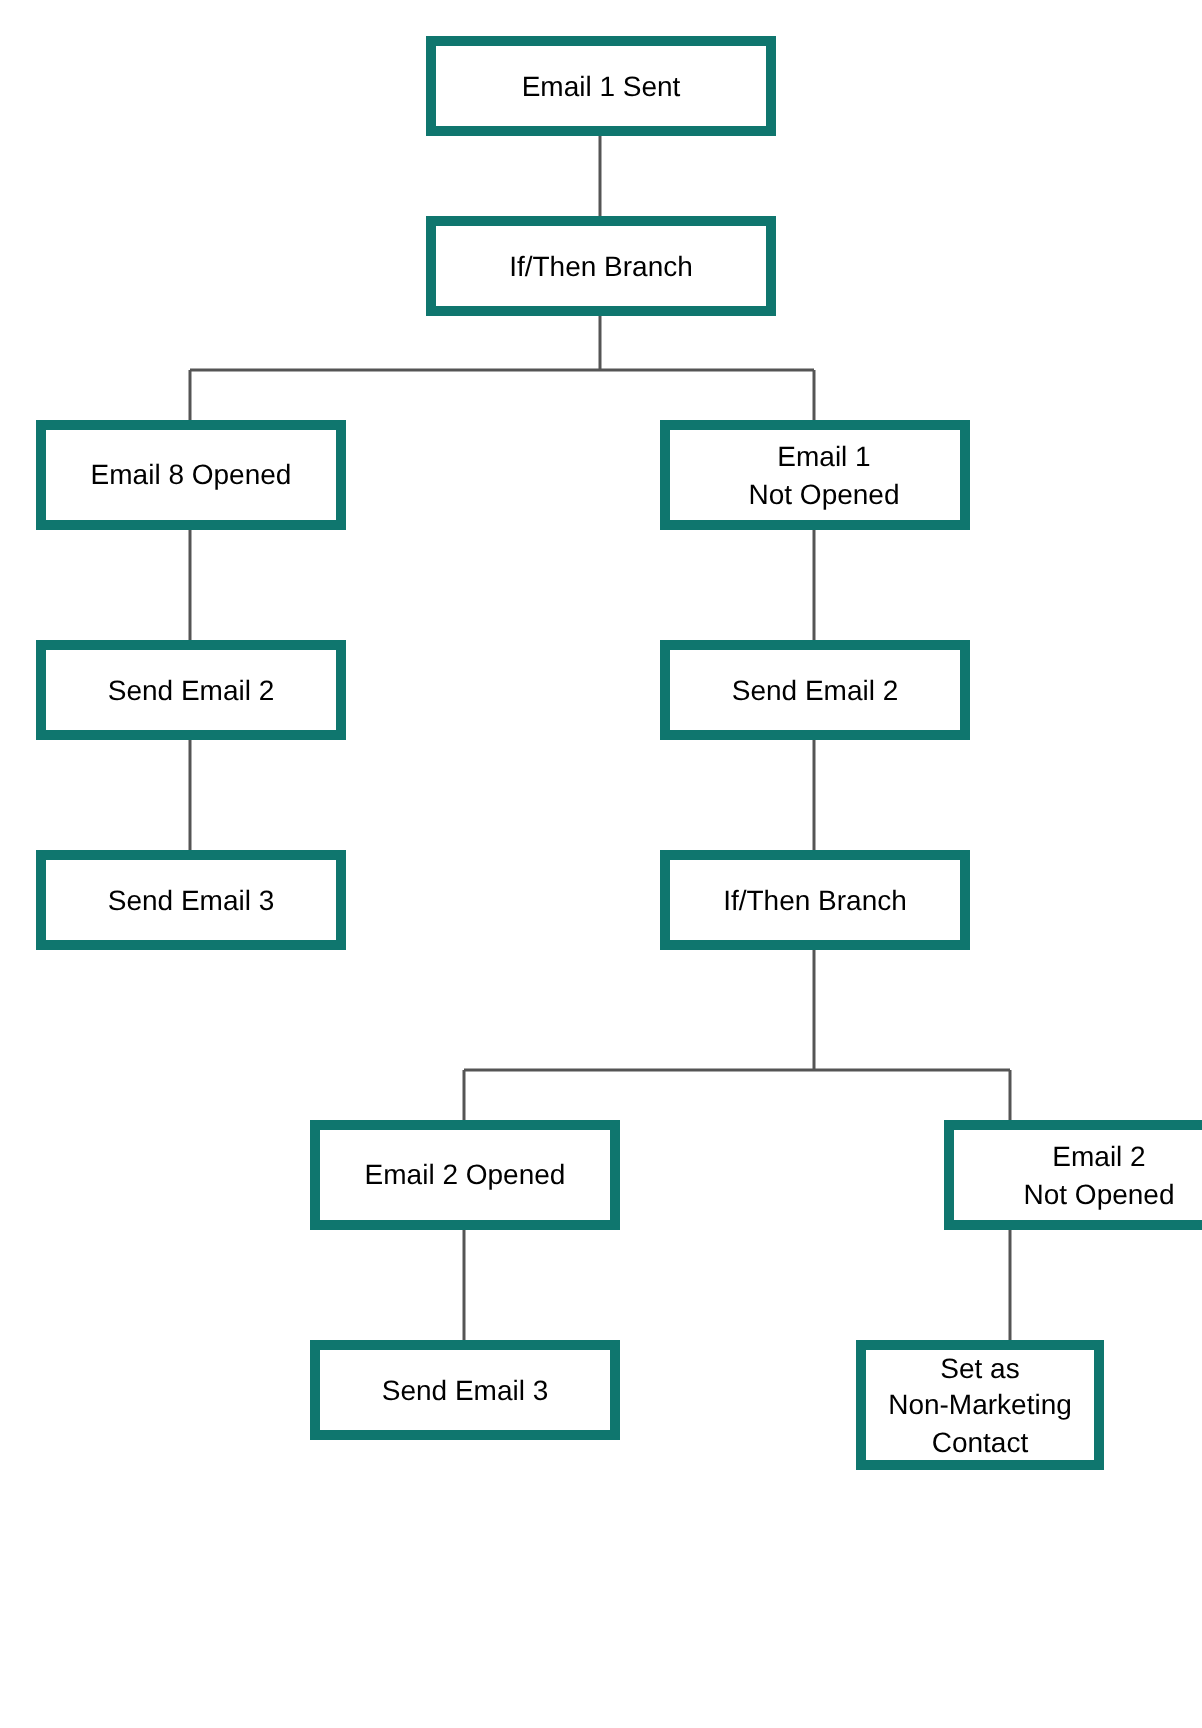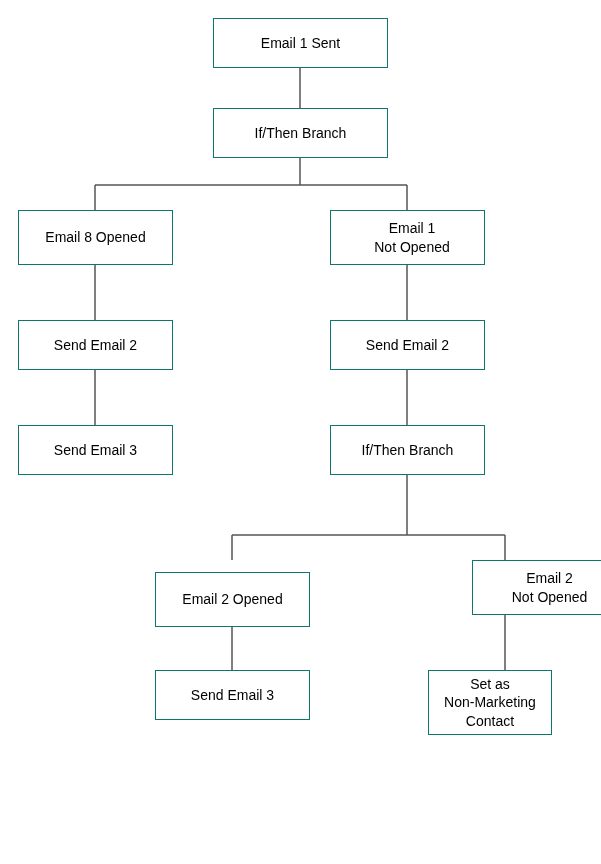--- a/index.html
+++ b/index.html
@@ -18,21 +18,21 @@
     }
 
     .diagram {
       position: relative;
       width: 601px;
       height: 864px;
     }
 
     .node {
       position: absolute;
-      border: 1px solid #0f766e;
+      border: 5px solid #0f766e;
       background: #fff;
       display: flex;
       align-items: center;
       justify-content: center;
       text-align: center;
       line-height: 1.3;
       padding: 6px 8px;
     }
 
     svg.lines {
@@ -110,21 +110,21 @@
   </div>
 
   <div class="node" style="left:18px; top:425px; width:155px; height:50px;">
     <span>Send Email 3</span>
   </div>
 
   <div class="node" style="left:330px; top:425px; width:155px; height:50px;">
     <span>If/Then Branch</span>
   </div>
 
-  <div class="node" style="left:155px; top:572px; width:155px; height:55px;">
+  <div class="node" style="left:155px; top:560px; width:155px; height:55px;">
     <span>Email 2 Opened</span>
   </div>
 
   <div class="node" style="left:428px; top:560px; width:155px; height:55px;margin-left:44px;">
     <span>Email 2<br>Not Opened</span>
   </div>
 
   <div class="node" style="left:155px; top:670px; width:155px; height:50px;">
     <span>Send Email 3</span>
   </div>

